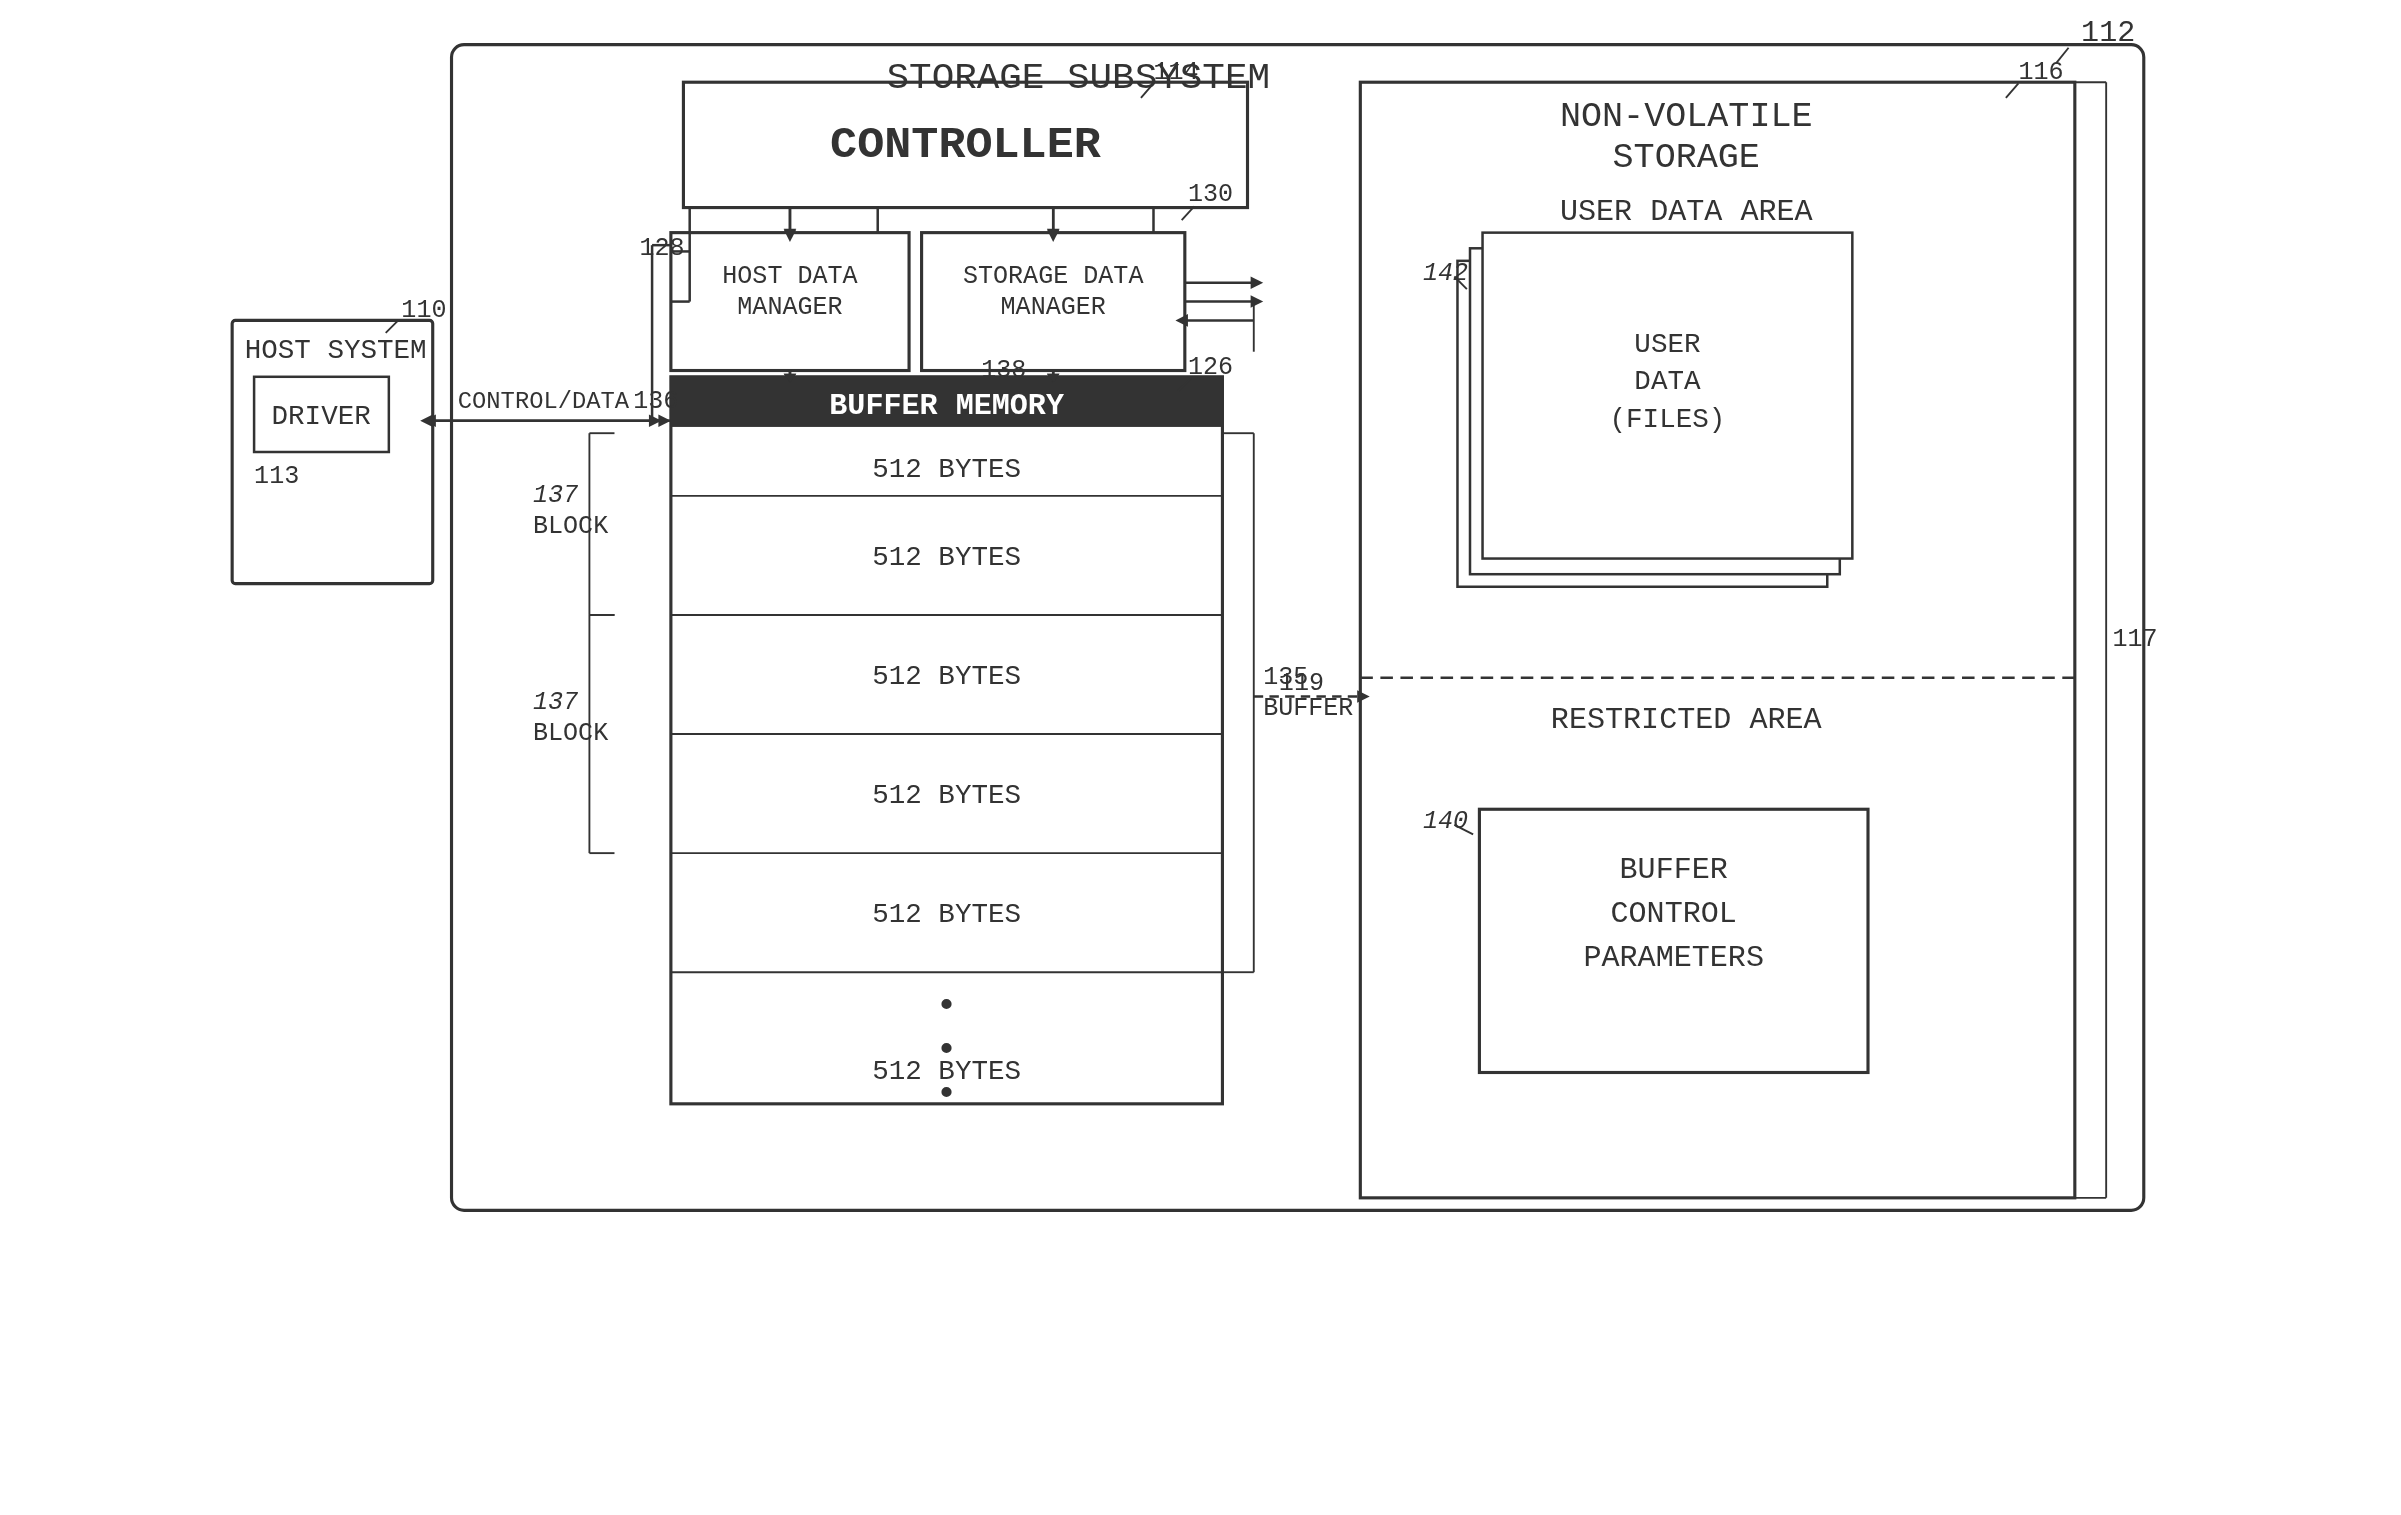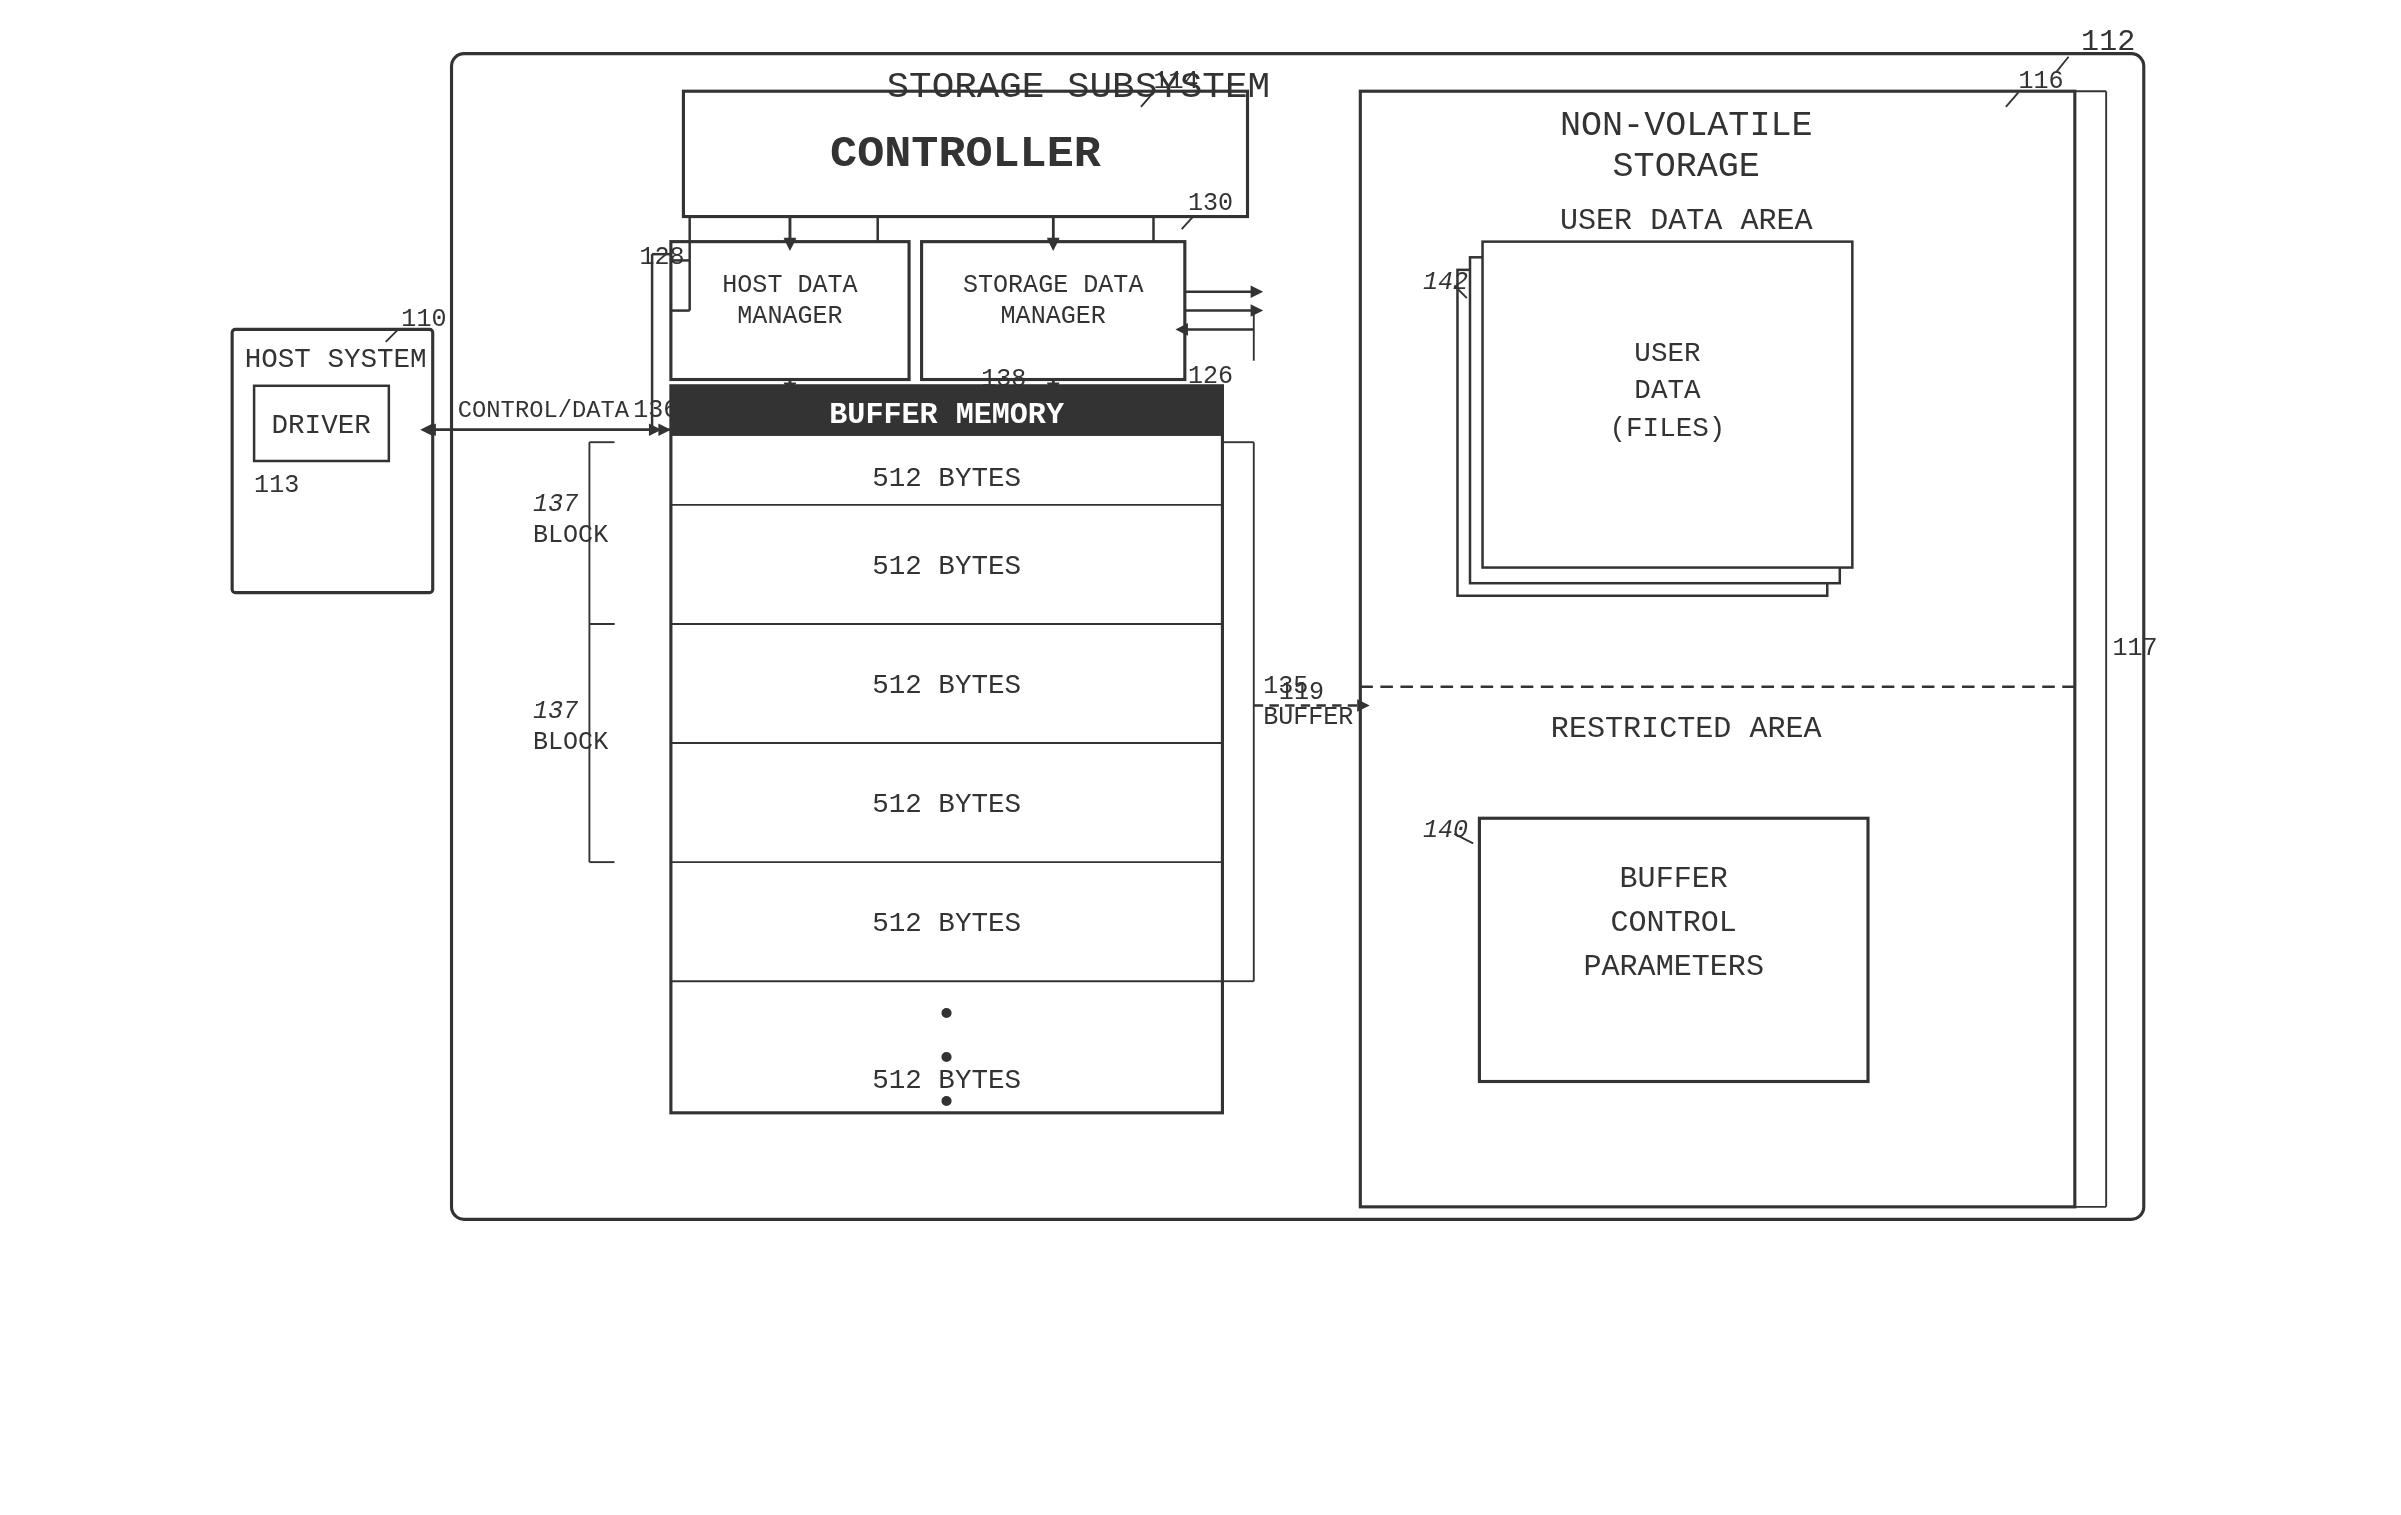--- a/index.html
+++ b/index.html
@@ -6,21 +6,21 @@
     body {
       background: #fff;
       font-family: 'Courier New', Courier, monospace;
       width: 2401px;
       height: 1516px;
       overflow: hidden;
       position: relative;
     }
     .diagram {
       position: absolute;
-      top: 16px; left: 0;
+      top: 7px; left: 0;
       width: 2401px;
       height: 1246px;
       text-align: center;
     }
     svg {
       width: 100%;
       height: 100%;
     }
     text {
       font-family: 'Courier New', Courier, monospace;

